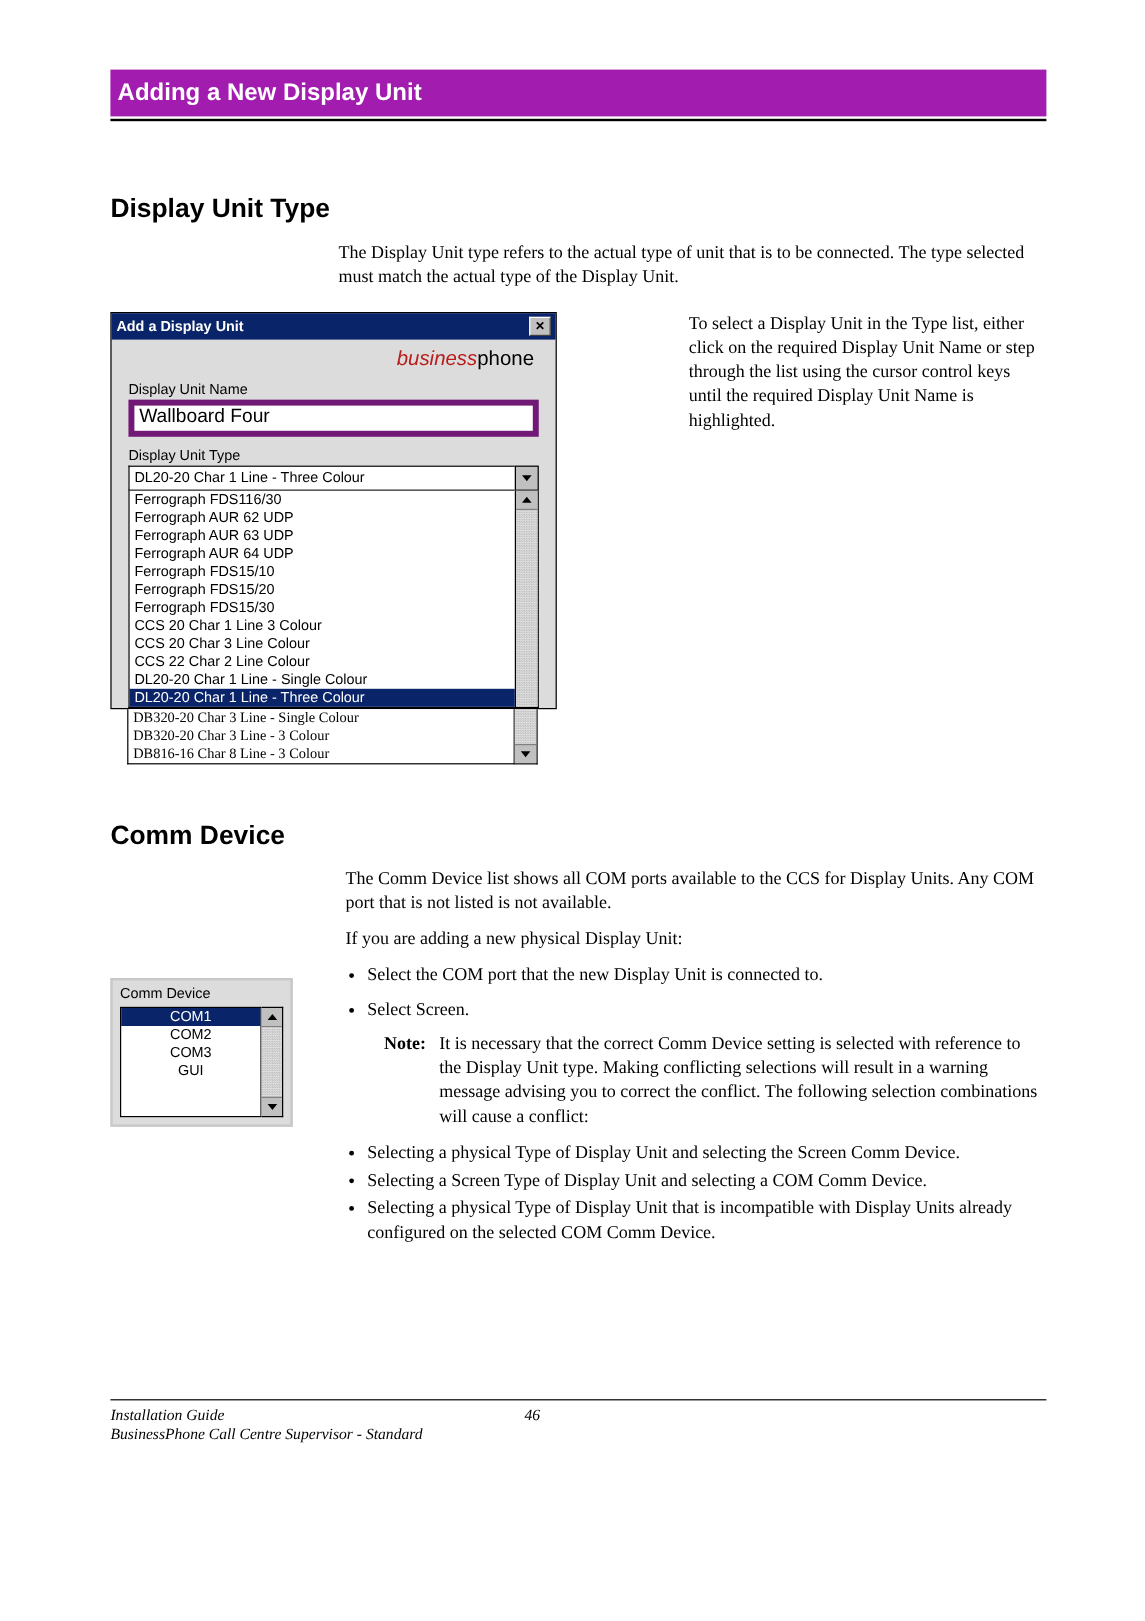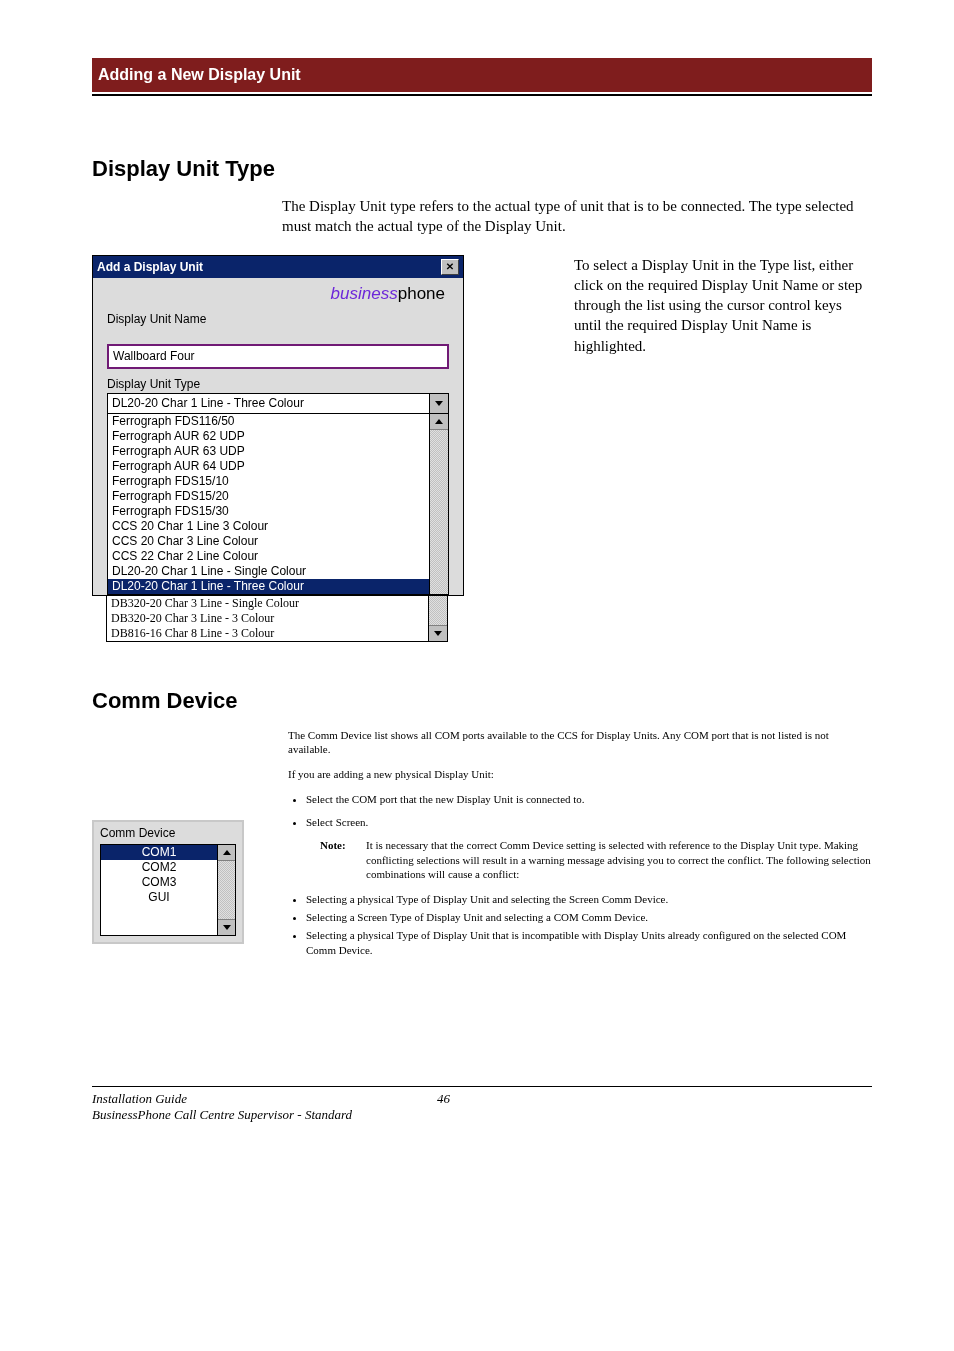--- a/index.html
+++ b/index.html
@@ -6,25 +6,25 @@
     margin: 0;
     padding: 0;
     font-family: Georgia, 'Times New Roman', serif;
     background: #fff;
     width: 954px;
   }
   .page {
     padding: 58px 82px 20px 92px;
   }
   .header-bar {
-    background: #7f1d1d;
+    background: #a21caf;
     color: #fff;
     font-family: Arial, Helvetica, sans-serif;
     font-weight: bold;
-    font-size: 16px;
+    font-size: 20px;
     padding: 8px 10px 8px 6px;
   }
   .header-rule {
     border: none;
     border-bottom: 2px solid #000;
     margin: 2px 0 60px 0;
   }
   h2.section {
     font-family: Arial, Helvetica, sans-serif;
     font-weight: bold;
@@ -57,31 +57,31 @@
   .close-btn {
     width: 16px; height: 14px;
     background: #C0C0C0;
     border: 1px solid #fff;
     border-right-color: #404040;
     border-bottom-color: #404040;
     display: flex; align-items: center; justify-content: center;
     font-family: Arial; font-size: 10px; font-weight: bold; color: #000;
   }
   .brand { text-align: right; padding: 6px 18px 4px 0; font-size: 17px; }
-  .brand .bi { font-style: italic; color: #6d28d9; }
+  .brand .bi { font-style: italic; color: #b91c1c; }
   .brand .bp { font-weight: normal; color: #000000; }
   .dlg-body { padding: 2px 14px 0 14px; }
   .dlg-label { color: #000; font-size: 12px; margin-top: 2px; }
   .textbox {
     background: #fff;
-    border: 2px solid #701a75;
+    border: 5px solid #701a75;
     height: 19px;
     padding: 1px 4px;
-    font-size: 12px;
-    margin-top: 18px;
+    font-size: 16px;
+    margin-top: 2px;
     margin-bottom: 8px;
     display: flex; align-items: center;
   }
   .combo {
     display: flex;
     margin-top: 2px;
     margin-bottom: 0;
     align-items: stretch;
     height: 21px;
   }
@@ -162,21 +162,21 @@
     font-size:12px;
   }
   .comm-list-wrap { display:flex; margin-top:4px;text-align:center; }
   .comm-list {
     flex:1; background:#fff; border:1px solid #000; font-size:12px;
   }
   .comm-scroll {
     width:17px; background:#c0c0c0; border:1px solid #000; border-left:none;
     display:flex; flex-direction:column; justify-content:space-between;
   }
-  .comm-text { flex:1; font-size:11px; line-height:1.35; padding-left: 6px; }
+  .comm-text { flex:1; font-size:15px; line-height:1.35; padding-left: 6px; }
   .comm-text p { margin: 0 0 10px 0; }
   ul.bul { margin: 0 0 8px 0; padding-left:18px; }
   ul.bul li { margin-bottom: 3px; }
   .note-row { display:flex; margin-bottom: 10px; }
   .note-label { font-weight:bold; width:46px; flex-shrink:0;margin-left:32px; }
   .note-body { flex:1; }
   .footer {
     margin-top: 120px;
     border-top: 1px solid #000;
     padding-top: 4px;
@@ -215,21 +215,21 @@
 
           <div class="dlg-label">Display Unit Type</div>
           <div class="combo">
             <div class="combo-sel">DL20-20 Char 1 Line - Three Colour</div>
             <div class="arrowbtn">
                 <div class="tri-down"></div>
               </div>
           </div>
           <div class="listbox-wrap">
             <div class="listbox">
-              <div class="list-item">Ferrograph FDS116/50</div>
+              <div class="list-item">Ferrograph FDS116/30</div>
               <div class="list-item">Ferrograph AUR 62 UDP</div>
               <div class="list-item">Ferrograph AUR 63 UDP</div>
               <div class="list-item">Ferrograph AUR 64 UDP</div>
               <div class="list-item">Ferrograph FDS15/10</div>
               <div class="list-item">Ferrograph FDS15/20</div>
               <div class="list-item">Ferrograph FDS15/30</div>
               <div class="list-item">CCS 20 Char 1 Line 3 Colour</div>
               <div class="list-item">CCS 20 Char 3 Line Colour</div>
               <div class="list-item">CCS 22 Char 2 Line Colour</div>
               <div class="list-item">DL20-20 Char 1 Line - Single Colour</div>

